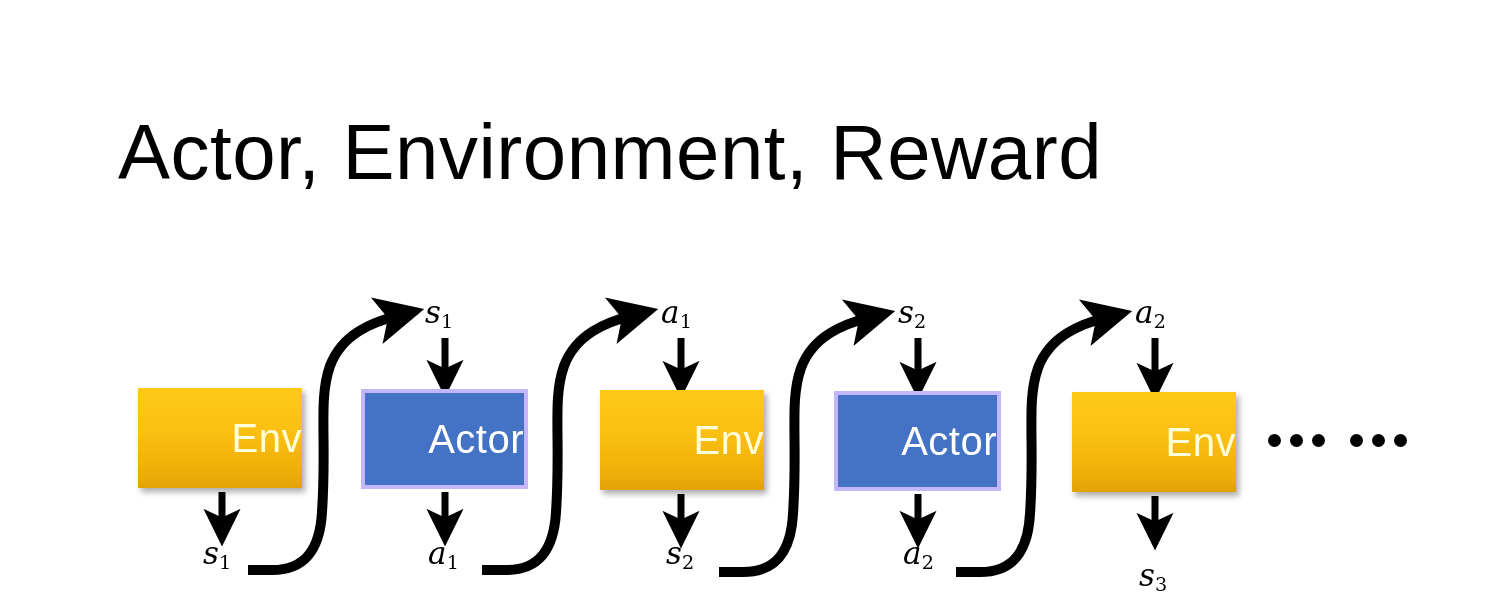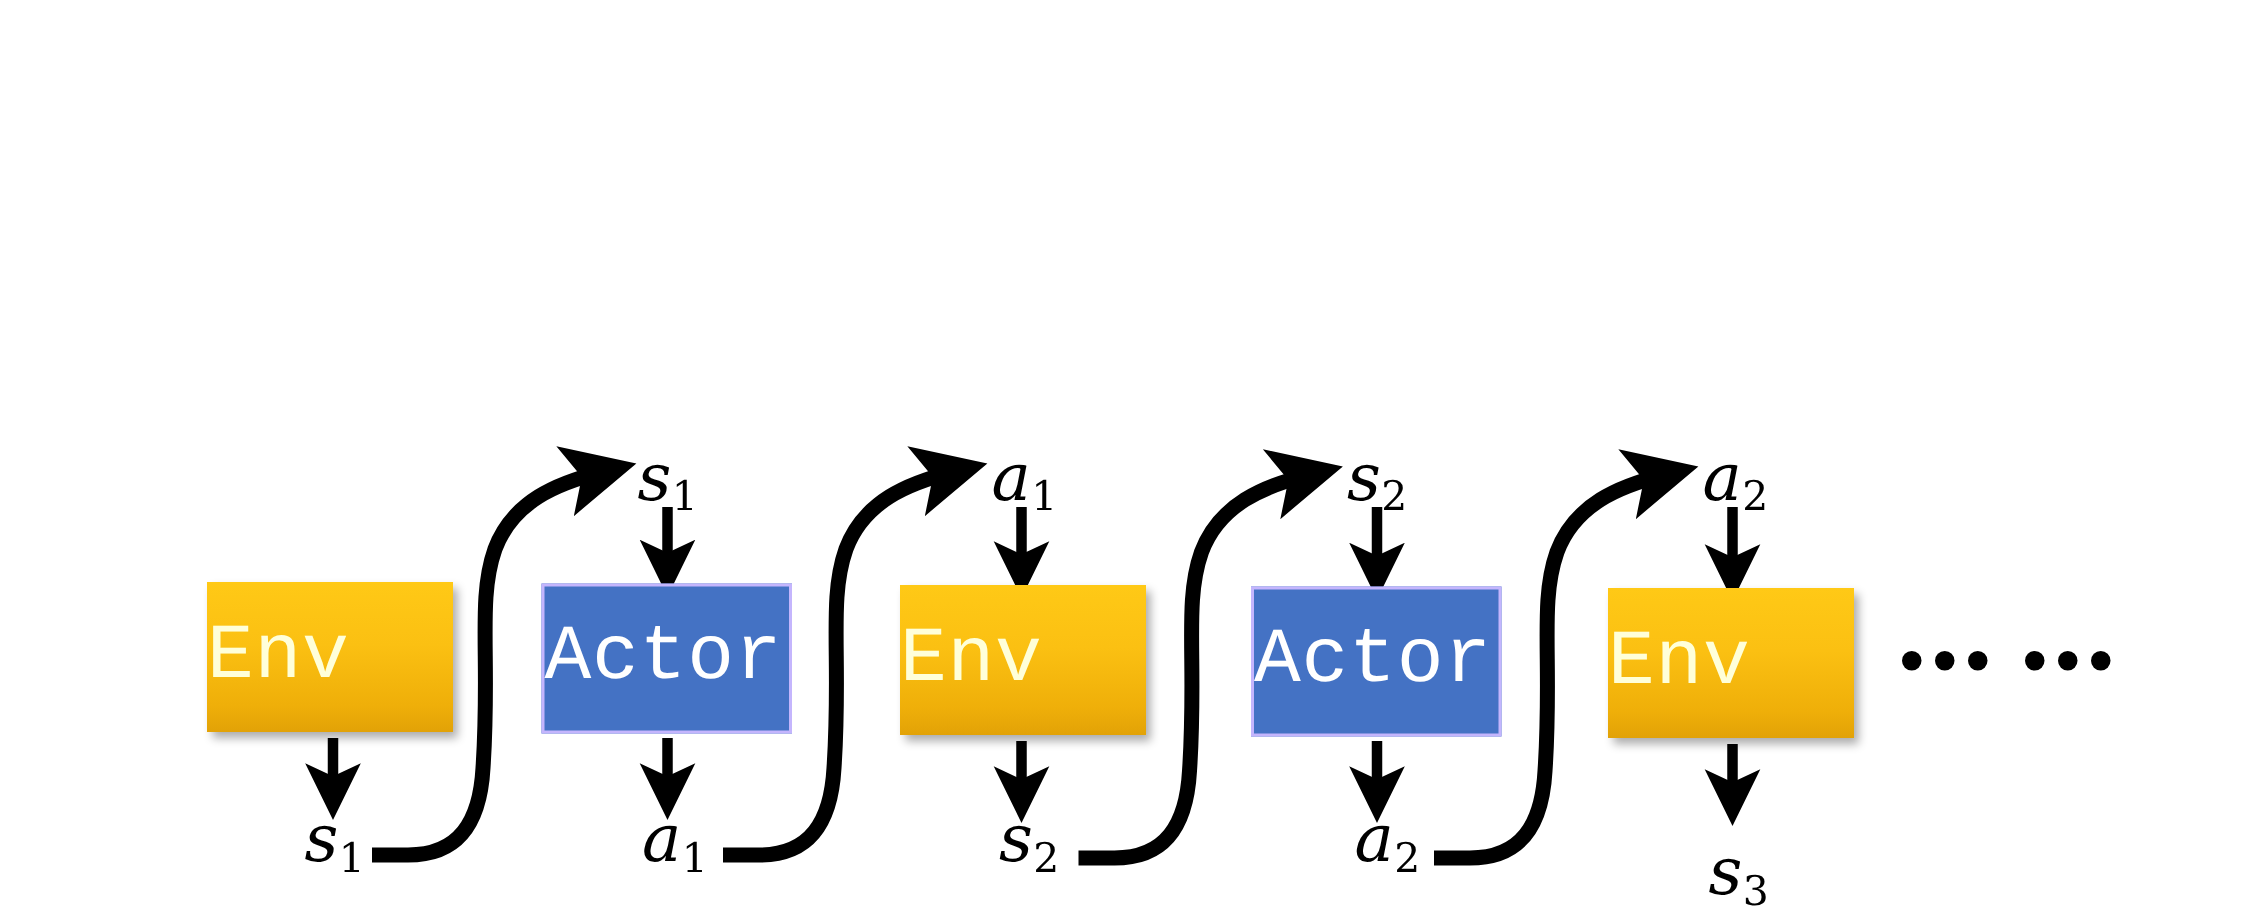--- a/index.html
+++ b/index.html
@@ -26,39 +26,38 @@
   }
 
   
   #diagram{position:absolute;left:0;top:0;width:1500px;height:608px;}
 
   
   .node{
     position:absolute;
     display:flex;
     align-items:center;
-    justify-content:flex-start;
+    justify-content:flex-end;
     box-sizing:border-box;
-    font-size:52px;
+    font-size:40px;
     font-weight:400;
     line-height:1;
     letter-spacing:0.5px;
     user-select:none;
-    font-family:Liberation Mono, monospace;
   }
   .node.env{
     background:linear-gradient(180deg,#FFC916 0%,#FBC012 42%,#EFAF09 82%,#E2A207 100%);
     color:#FFFFD9;
     border:none;
     box-shadow:3px 4px 6px rgba(0,0,0,0.33);
   }
   .node.actor{
     background:#4472C4;
     color:#FFFFFF;
-    border:2px solid #c4b5fd;
+    border:4px solid #c4b5fd;
     box-shadow:none;
   }
 
   
   #ellipsis{
     position:absolute;
     display:flex;
     align-items:center;
     gap:9px;
   }
@@ -67,21 +66,21 @@
     background:#000;
     display:block;
   }
   #ellipsis .gap{width:7px;height:1px;display:block;}
 
   
   .mlabel{
     position:absolute;
     font-family:"DejaVu Serif", serif;
     font-style:italic;
-    font-size:44px;
+    font-size:31px;
     color:#000;
     white-space:nowrap;
     line-height:1;
     user-select:none;
   }
   .mlabel sub{
     font-style:normal;
     font-size:0.62em;
     vertical-align:baseline;
     position:relative;
@@ -89,20 +88,21 @@
     left:0.01em;
   }
 
   svg#wires{position:absolute;left:0;top:0;width:1500px;height:608px;overflow:visible;}
 </style>
 </head>
 <body>
 
 <div id="slide">
 
+  <div id="title">Actor, Environment, Reward</div>
 
   <div id="diagram">
 
     <svg id="wires" viewBox="0 0 1500 608" xmlns="http://www.w3.org/2000/svg">
       <defs>
         <marker id="head" markerWidth="6" markerHeight="6" refX="2.6" refY="3" orient="auto" markerUnits="strokeWidth">
           <path d="M0,0.35 L5.4,3 L0,5.65 L1.25,3 Z" fill="#000"></path>
         </marker>
         <marker id="headc" markerWidth="5.4" markerHeight="5.4" refX="2.4" refY="2.7" orient="auto" markerUnits="strokeWidth">
           <path d="M0,0.3 L4.9,2.7 L0,5.1 L1.15,2.7 Z" fill="#000"></path>

